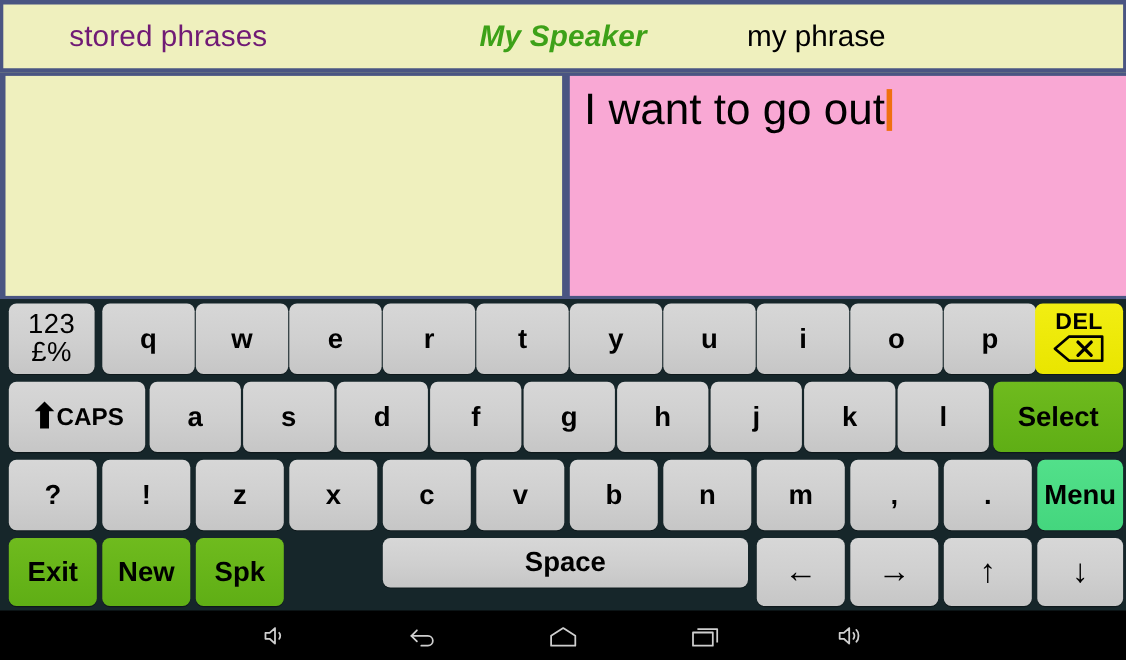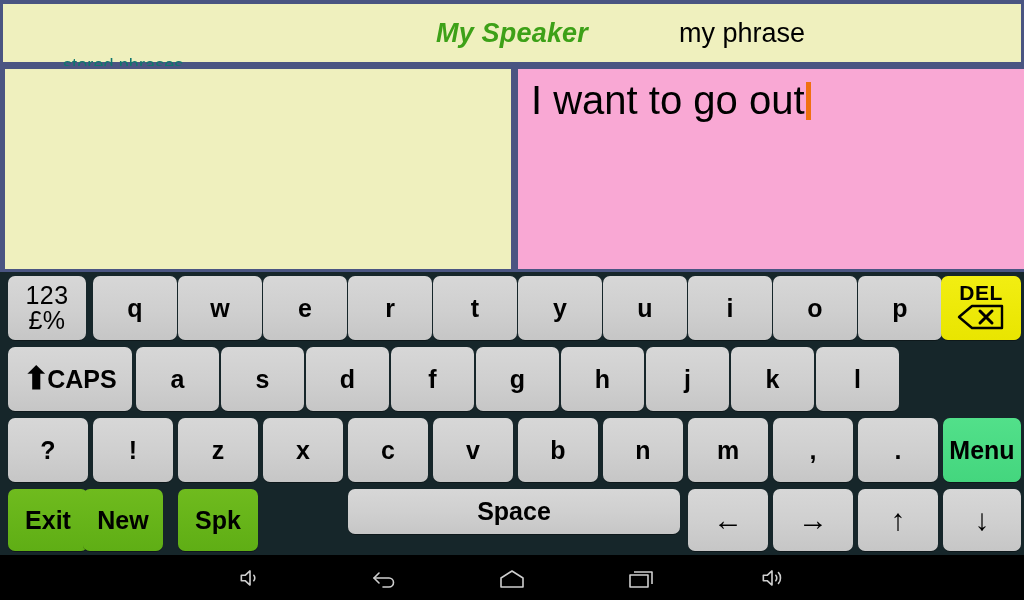--- a/index.html
+++ b/index.html
@@ -15,21 +15,21 @@
   .titlebar {
     position: absolute; left: 0; top: 0; width: 1024px; height: 66px;
     background: #eff0be;
     border-top: 4px solid #4a5582;
     border-bottom: 4px solid #4a5582;
     border-left: 3px solid #4a5582;
     border-right: 3px solid #4a5582;
   }
   .tb-left {
     position: absolute; left: 60px; top: 50%; transform: translateY(-50%);
-    font-size: 18px; color: #0f766e; white-space: nowrap; letter-spacing: .1px; margin-top: 32px;
+    font-size: 27px; color: #701a75; white-space: nowrap; letter-spacing: .1px;
   }
   .tb-title {
     position: absolute; left: 0; right: 0; top: 50%; transform: translateY(-50%);
     text-align: center; font-size: 27px; font-weight: bold; font-style: italic;
     color: #3da118; letter-spacing: .2px;
   }
   .tb-right {
     position: absolute; left: 676px; top: 50%; transform: translateY(-50%);
     font-size: 27px; color: #000000; white-space: nowrap;
   }
@@ -67,21 +67,21 @@
   .key.k-green { background: linear-gradient(180deg,#6fbb1e 0%,#5fae15 100%); }
   .key.k-mint  { background: linear-gradient(180deg,#52e08a 0%,#44d67e 100%); }
   .key.k-orange{ background: linear-gradient(180deg,#f7821b 0%,#ef7410 100%); }
 
   .num-key { flex-direction: column; gap: 0; font-size: 23px; font-weight: normal; }
   .num-key .l1 { font-size: 25px; letter-spacing: .5px; }
   .num-key .l2 { font-size: 25px; letter-spacing: .5px; }
 
   .caps-inner { display: flex; align-items: center; justify-content: center; gap: 0px; }
   .caps-inner .arrow { font-size: 31px; line-height: .8; margin-right: -2px; }
-  .caps-inner .txt { font-size: 25px; font-weight: bold; }
+  .caps-inner .txt { font-size: 22px; font-weight: bold; }
 
   .del-inner { display: flex; flex-direction: column; align-items: center; justify-content: center; gap: 1px; }
   .del-inner .dtext { font-size: 21px; font-weight: bold; letter-spacing: .5px; }
 
   .arrow-glyph { font-size: 30px; font-weight: bold; line-height: 1; }
 
   
   .navbar { position: absolute; left: 0; top: 555px; width: 1024px; height: 45px; background: #000; }
   .nav-btn { position: absolute; top: 0; height: 45px; display: flex; align-items: center; justify-content: center; }
 </style>
@@ -175,20 +175,23 @@
       </div>
       <div class="key " style="left: 646px; top: 75px; width: 83px; height: 64px;">
         <span>j</span>
       </div>
       <div class="key " style="left: 731px; top: 75px; width: 83px; height: 64px;">
         <span>k</span>
       </div>
       <div class="key " style="left: 816px; top: 75px; width: 83px; height: 64px;">
         <span>l</span>
       </div>
+      <div class="key k-green" style="left: 903px; top: 75px; width: 118px; height: 64px;">
+        <span>Select</span>
+      </div>
       <div class="key " style="left: 8px; top: 146px; width: 80px; height: 64px;">
         <span>?</span>
       </div>
       <div class="key " style="left: 93px; top: 146px; width: 80px; height: 64px;">
         <span>!</span>
       </div>
       <div class="key " style="left: 178px; top: 146px; width: 80px; height: 64px;">
         <span>z</span>
       </div>
       <div class="key " style="left: 263px; top: 146px; width: 80px; height: 64px;">
@@ -214,21 +217,21 @@
       </div>
       <div class="key " style="left: 858px; top: 146px; width: 80px; height: 64px;">
         <span>.</span>
       </div>
       <div class="key k-mint" style="left: 943px; top: 146px; width: 78px; height: 64px;">
         <span>Menu</span>
       </div>
       <div class="key k-green" style="left: 8px; top: 217px; width: 80px; height: 62px;">
         <span>Exit</span>
       </div>
-      <div class="key k-green" style="left: 83px; top: 217px; width: 80px; height: 62px;">
+      <div class="key k-green" style="left: 93px; top: 217px; width: 80px; height: 62px;">
         <span>New</span>
       </div>
       <div class="key k-green" style="left: 178px; top: 217px; width: 80px; height: 62px;">
         <span>Spk</span>
       </div>
       <div class="key " style="left: 348px; top: 217px; width: 332px; height: 45px;">
         <span>Space</span>
       </div>
       <div class="key " style="left: 688px; top: 217px; width: 80px; height: 62px;">
         <span class="arrow-glyph">←</span>

